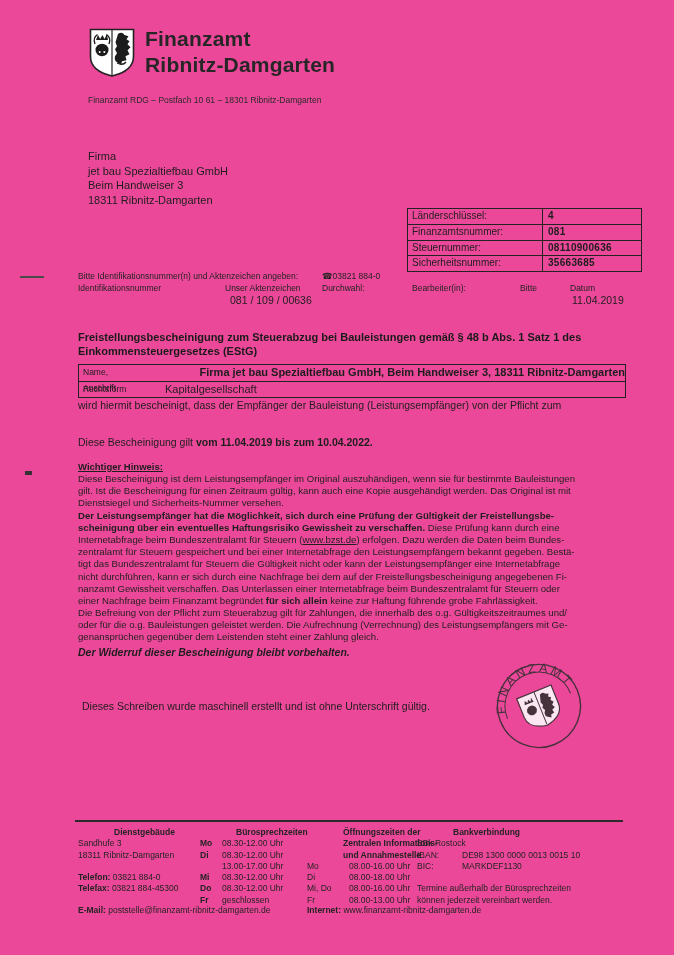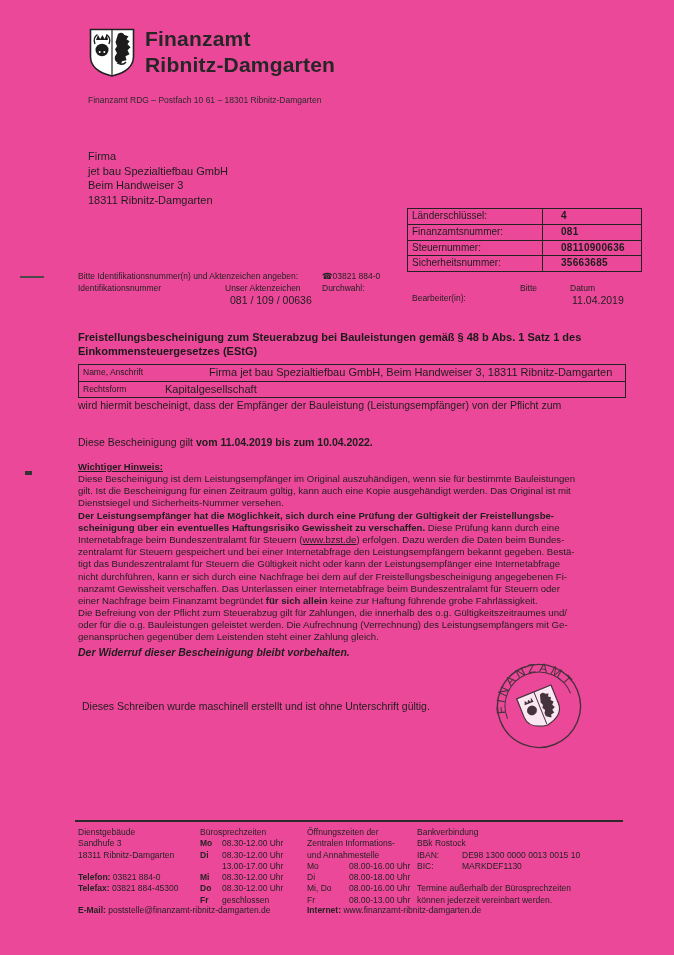--- a/index.html
+++ b/index.html
@@ -1,28 +1,28 @@
 <!DOCTYPE html>
 <html><head>
 <meta charset="utf-8">
 <style>
   html,body{margin:0;padding:0;background:#ffffff;}
   .page{position:relative;width:674px;height:955px;background:#ec4899;overflow:hidden;
         font-family:"Liberation Sans",sans-serif;color:#1d1d1d;}
   .abs{position:absolute;}
-  .b{font-weight:normal;}
+  .b{font-weight:bold;margin-left:36px;}
   .nw{white-space:nowrap;}
   
   .agency{left:145px;top:26px;font-size:21px;font-weight:bold;line-height:26px;color:#262626;letter-spacing:.2px;}
   .sender{left:88px;top:95px;font-size:8.5px;color:#2a2a2a;}
   
   .recipient{left:88px;top:149px;font-size:11px;line-height:14.5px;}
   
   .info-table{left:407px;top:208px;width:233px;border:1.5px solid #222;font-size:10px;}
-  .info-row{display:flex;height:14.8px;line-height:14.8px;gap:13px;}
+  .info-row{display:flex;height:14.8px;line-height:14.8px;}
   .info-row + .info-row{border-top:1px solid #222;}
   .info-label{width:130px;border-right:1.5px solid #222;padding-left:4px;}
   .info-value{padding-left:5px;font-weight:bold;letter-spacing:.3px;}
   
   .fold-mark{left:20px;top:276px;width:24px;height:2px;background:#4a4a4a;}
   .punch-mark{left:25px;top:471px;width:7px;height:3.5px;background:#333;}
   
   .ref{font-size:8.5px;color:#222;}
   
   .subject{left:78px;top:330px;font-size:11px;font-weight:bold;line-height:14px;color:#1a1a1a;}
@@ -103,21 +103,21 @@
     </div>
   </div>
 
   <div class="abs fold-mark"></div>
 
   <div class="abs ref nw" style="left:78px;top:271px;">Bitte Identifikationsnummer(n) und Aktenzeichen angeben:</div>
   <div class="abs ref nw" style="left:322px;top:271px;">☎03821 884-0</div>
   <div class="abs ref nw" style="left:78px;top:283px;">Identifikationsnummer</div>
   <div class="abs ref nw" style="left:225px;top:283px;">Unser Aktenzeichen</div>
   <div class="abs ref nw" style="left:322px;top:283px;">Durchwahl:</div>
-  <div class="abs ref nw" style="left:412px;top:293px;text-align:center;">Bearbeiter(in):</div>
+  <div class="abs ref nw" style="left:412px;top:283px;text-align:center;">Bearbeiter(in):</div>
   <div class="abs ref nw" style="left:520px;top:283px;">Bitte</div>
   <div class="abs ref nw" style="left:570px;top:283px;">Datum</div>
   <div class="abs nw" style="left:230px;top:294px;font-size:10.5px;">081 / 109 / 00636</div>
   <div class="abs nw" style="left:572px;top:294px;font-size:10.5px;">11.04.2019</div>
 
   <div class="abs subject">
     <div class="nw">Freistellungsbescheinigung zum Steuerabzug bei Bauleistungen gemäß § 48 b Abs. 1 Satz 1 des</div>
     <div class="nw">Einkommensteuergesetzes (EStG)</div>
   </div>
 

